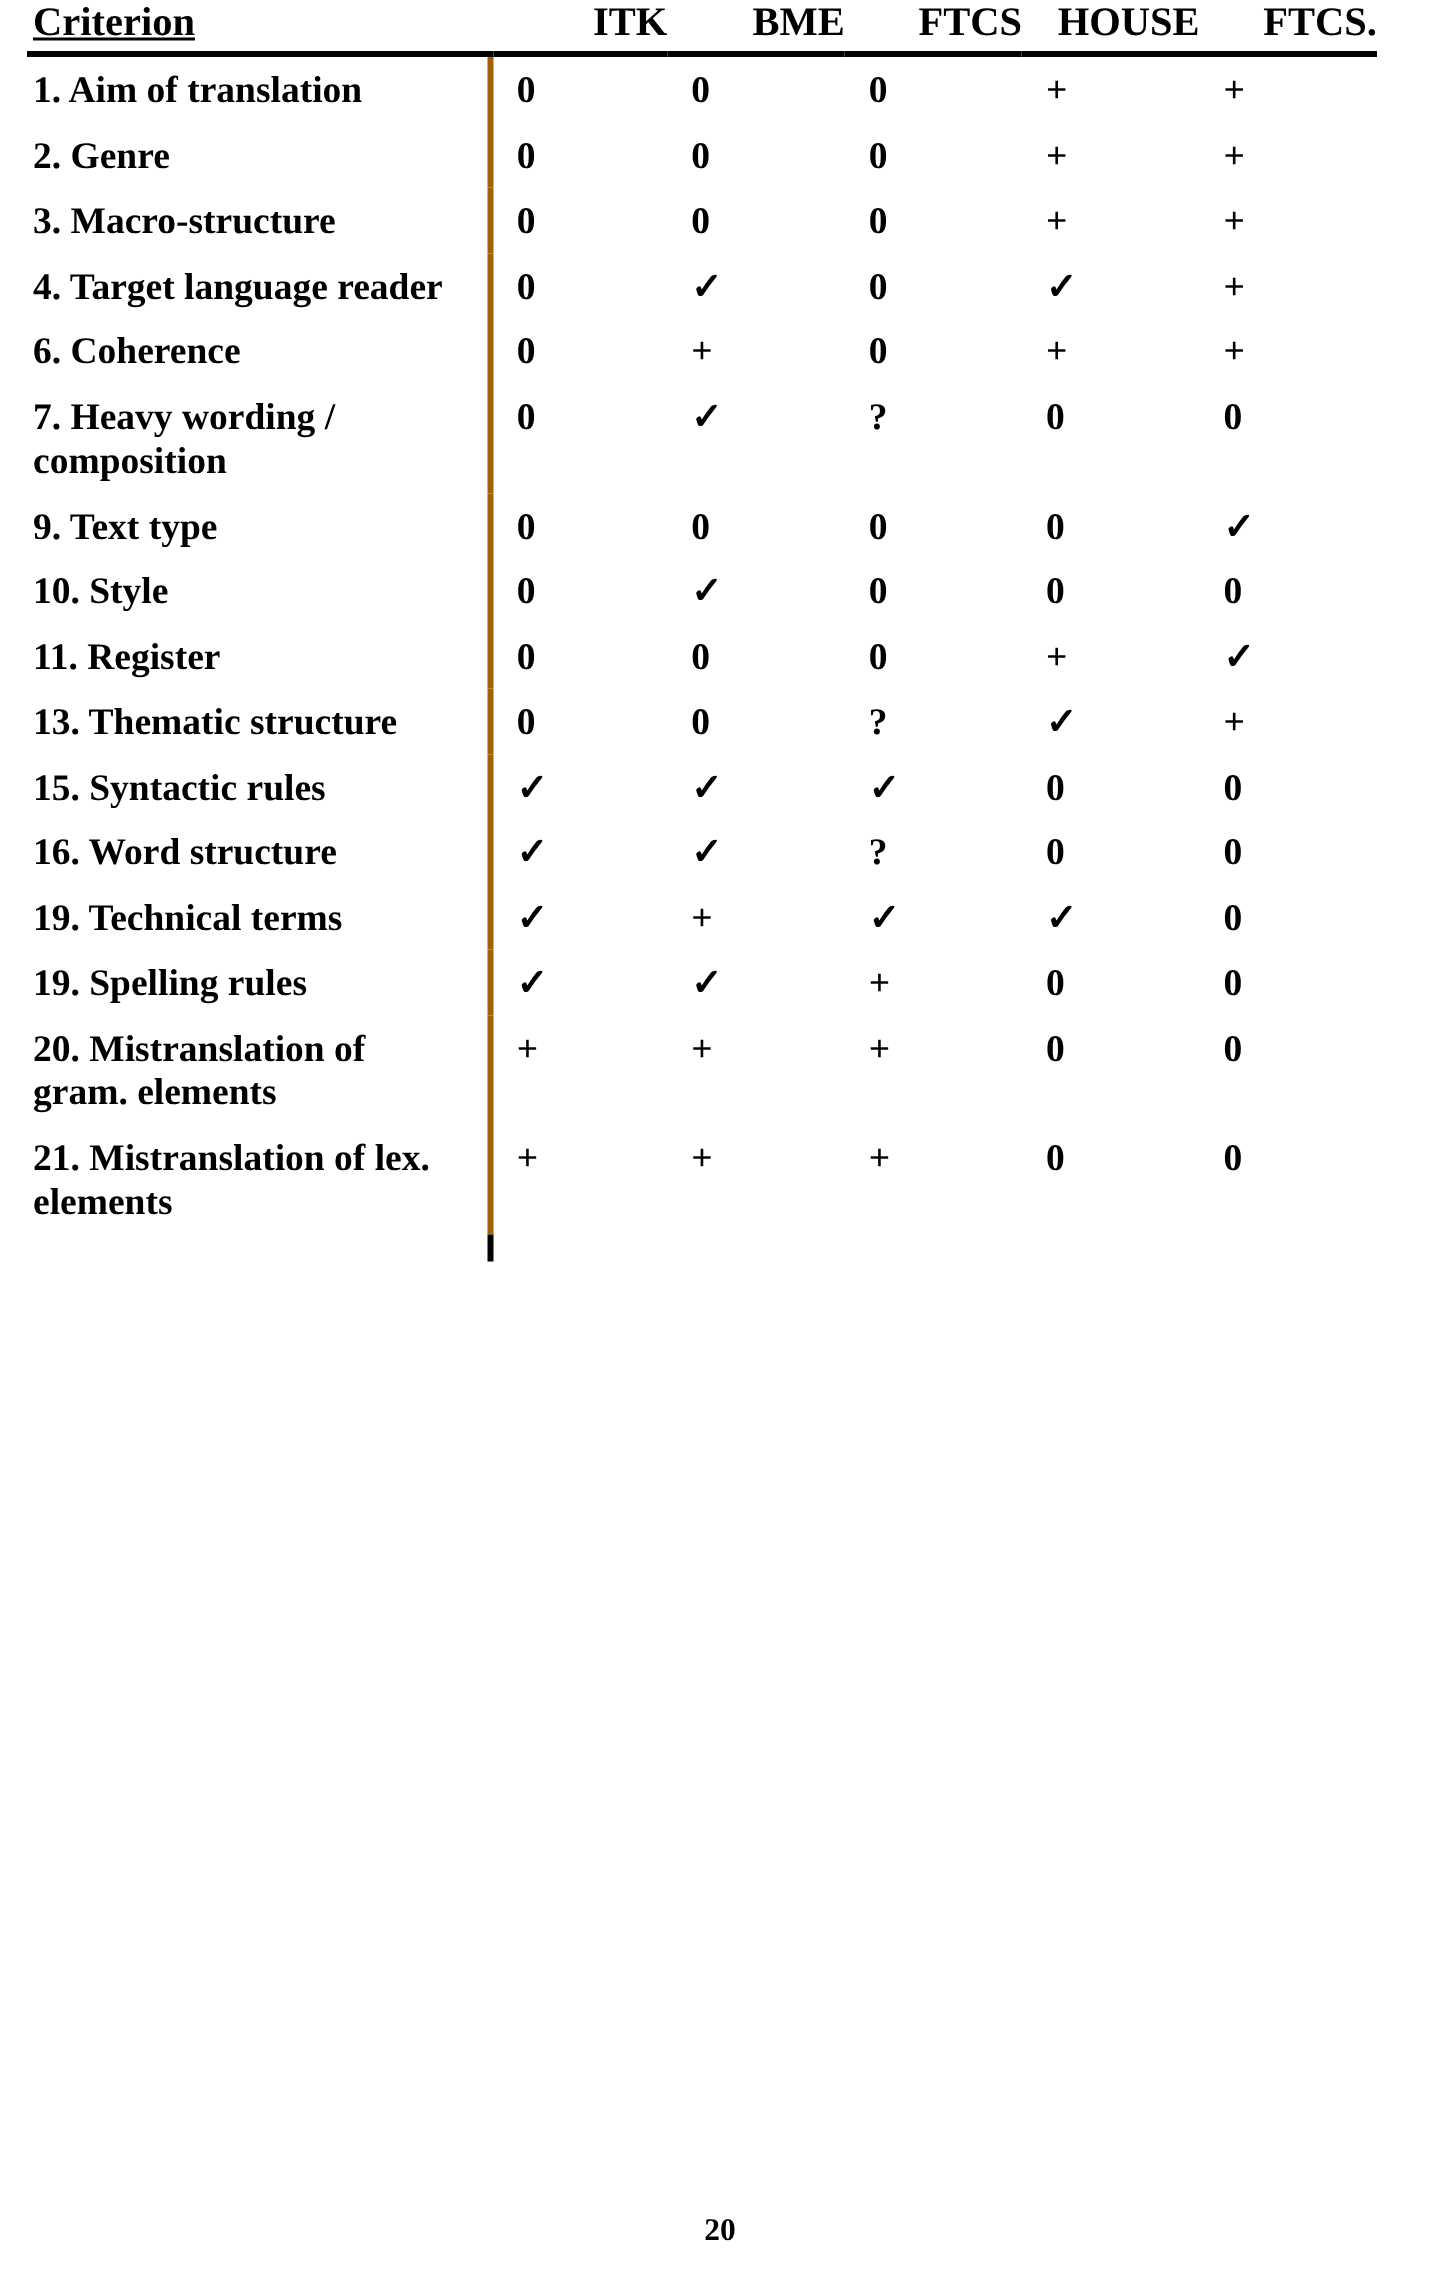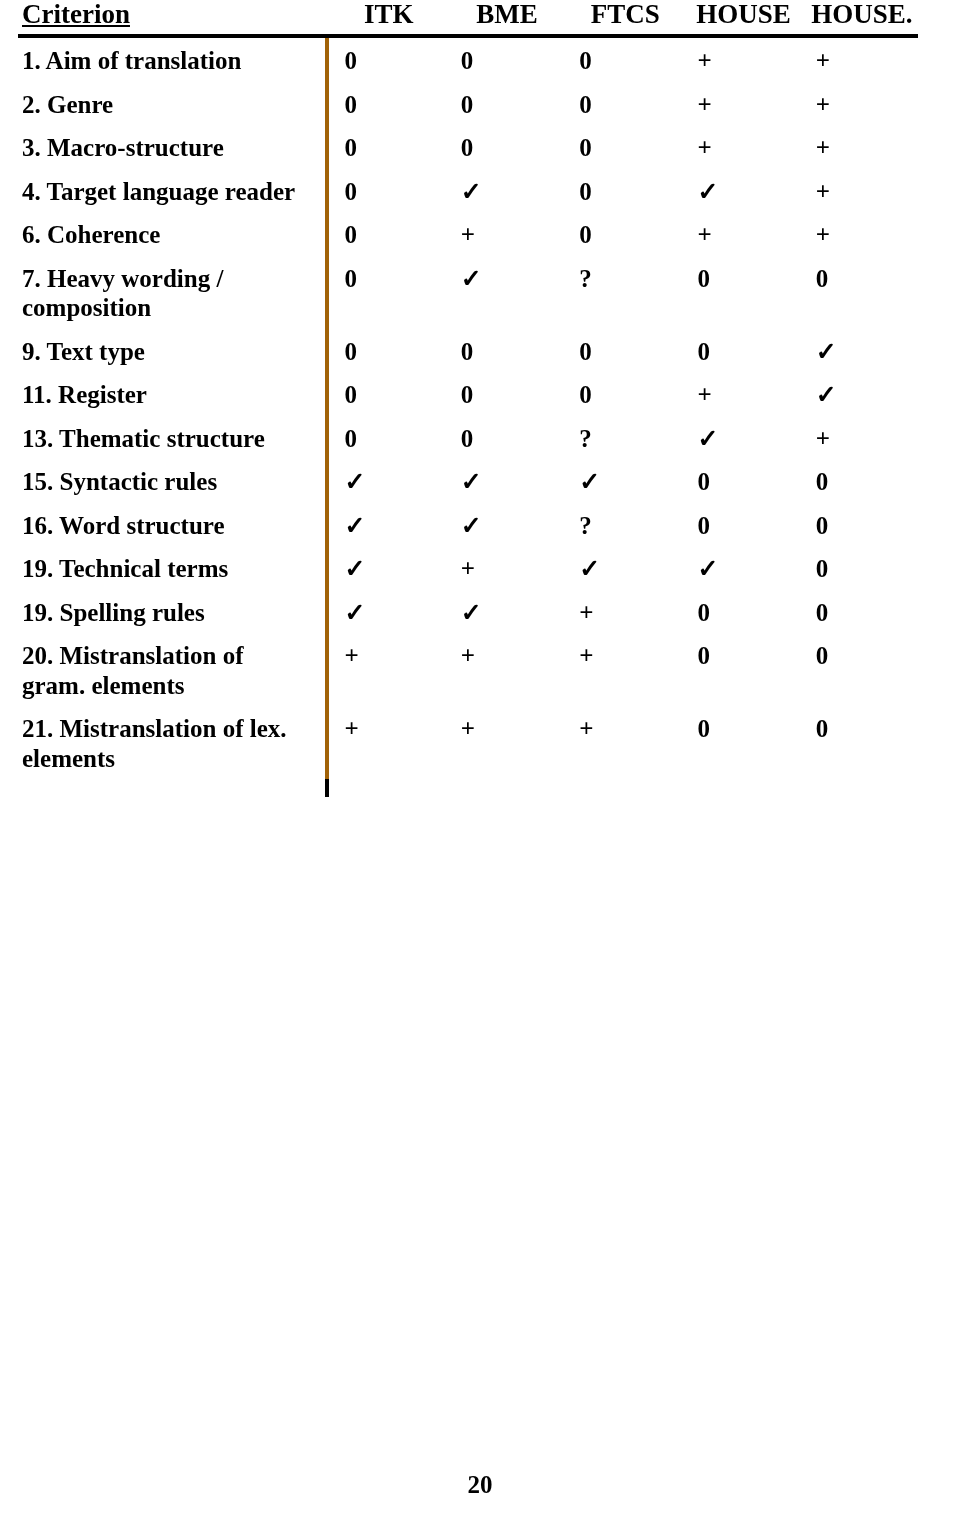--- a/index.html
+++ b/index.html
@@ -37,21 +37,21 @@
     padding: 0 0 6px 0;
     text-align: left;
     vertical-align: bottom;
     line-height: 1.05;
   }
   thead th.crit-head {
     text-decoration: underline;
     padding-left: 4px;
   }
   thead th.col-head {
-    text-align: center;
+    text-align: right;
     padding-left: 6px;
   }
   thead tr.head-row th {
     border-bottom: 4px solid #000;
   }
   tbody td {
     font-size: 25px;
     font-weight: bold;
     vertical-align: top;
     padding: 8px 0 6px 0;
@@ -67,21 +67,21 @@
     text-align: left;
     padding-left: 16px;
     font-weight: bold;
   }
   .page-number {
     position: absolute;
     left: 0;
     right: 0;
     bottom: 28px;
     text-align: center;
-    font-size: 25px;
+    font-size: 21px;
     font-weight: bold;
     font-family: "Liberation Serif", "DejaVu Serif", serif;
   }
   .spacer-row td {
     height: 18px;
     padding: 0;
   }
   .spacer-row td.crit {
     border-right: 4px solid #000;
   }
@@ -100,21 +100,21 @@
       <col class="c-col">
       <col class="c-col">
     </colgroup>
     <thead>
       <tr class="head-row">
         <th class="crit-head">Criterion</th>
         <th class="col-head">ITK</th>
         <th class="col-head">BME</th>
         <th class="col-head">FTCS</th>
         <th class="col-head">HOUSE</th>
-        <th class="col-head">HOUSE.</th>
+        <th class="col-head">FTCS.</th>
       </tr>
     </thead>
     <tbody id="table-body">
         <tr>
           <td class="crit">1. Aim of translation</td>
           <td class="val">0</td>
           <td class="val">0</td>
           <td class="val">0</td>
           <td class="val">+</td>
           <td class="val">+</td>
@@ -161,20 +161,28 @@
         </tr>
         <tr>
           <td class="crit">9. Text type</td>
           <td class="val">0</td>
           <td class="val">0</td>
           <td class="val">0</td>
           <td class="val">0</td>
           <td class="val">✓</td>
         </tr>
         <tr>
+          <td class="crit">10. Style</td>
+          <td class="val">0</td>
+          <td class="val">✓</td>
+          <td class="val">0</td>
+          <td class="val">0</td>
+          <td class="val">0</td>
+        </tr>
+        <tr>
           <td class="crit">11. Register</td>
           <td class="val">0</td>
           <td class="val">0</td>
           <td class="val">0</td>
           <td class="val">+</td>
           <td class="val">✓</td>
         </tr>
         <tr>
           <td class="crit">13. Thematic structure</td>
           <td class="val">0</td>

